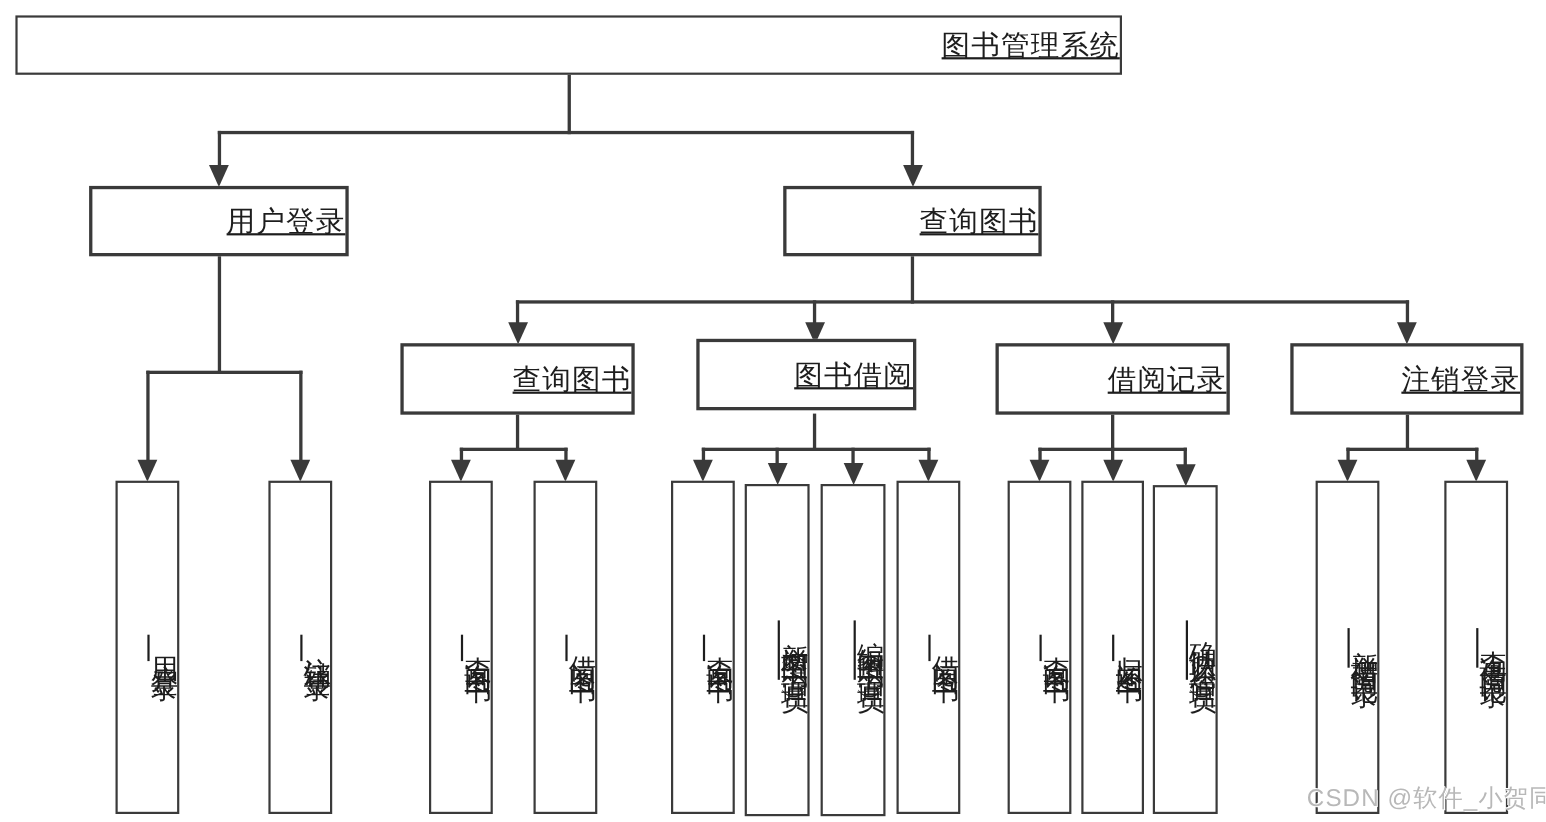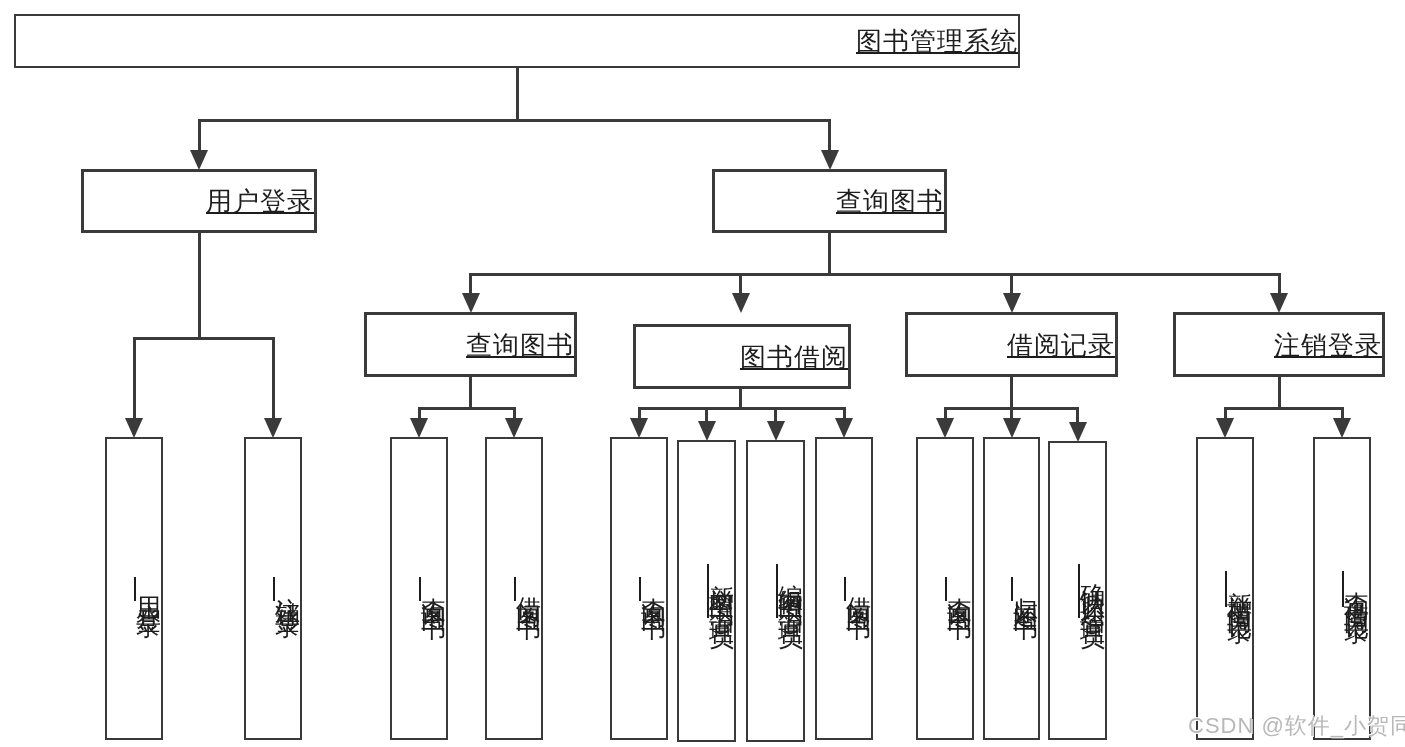--- a/index.html
+++ b/index.html
@@ -137,21 +137,21 @@
       </div>
       <div class="node branch" style="left: 81px; top: 169px; width: 236px; height: 64px;">
         <span class="label-horizontal">用户登录</span>
       </div>
       <div class="node branch" style="left: 712px; top: 169px; width: 235px; height: 64px;">
         <span class="label-horizontal">查询图书</span>
       </div>
       <div class="node branch" style="left: 364px; top: 312px; width: 213px; height: 65px;">
         <span class="label-horizontal">查询图书</span>
       </div>
-      <div class="node branch" style="left: 633px; top: 324px; width: 218px; height: 65px;">
+      <div class="node branch" style="left: 633px; top: 308px; width: 200px; height: 65px;">
         <span class="label-horizontal">图书借阅</span>
       </div>
       <div class="node branch" style="left: 905px; top: 312px; width: 213px; height: 65px;">
         <span class="label-horizontal">借阅记录</span>
       </div>
       <div class="node branch" style="left: 1173px; top: 312px; width: 212px; height: 65px;">
         <span class="label-horizontal">注销登录</span>
       </div>
       <div class="node leaf" style="left: 105px; top: 437px; width: 58px; height: 303px;">
         <span class="label-vertical">用户登录</span>

